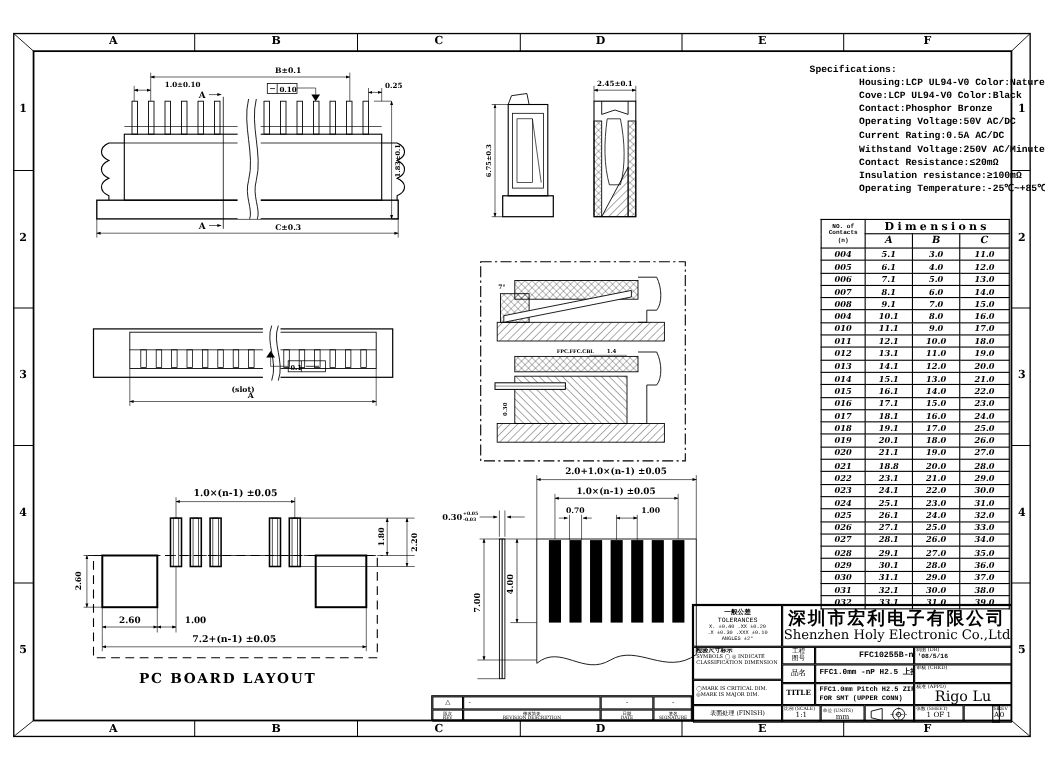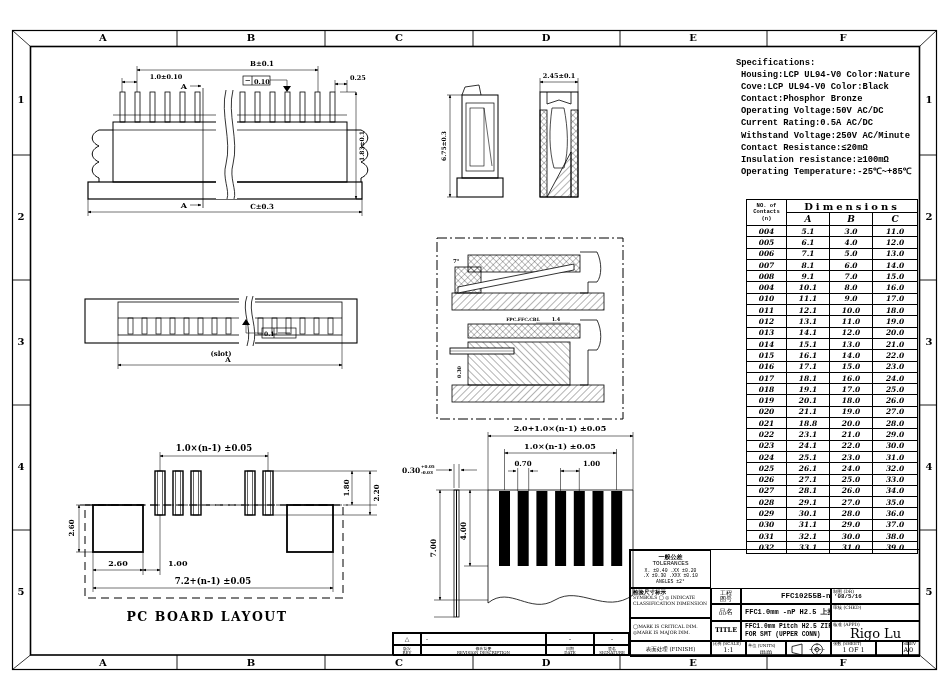--- a/index.html
+++ b/index.html
@@ -2,21 +2,21 @@
 <html><head>
 <meta charset="utf-8">
 <style>
   html,body{margin:0;padding:0;width:950px;height:700px;background:#fff;overflow:hidden;}
   body{position:relative;font-family:"DejaVu Serif",serif;color:#000;}
   .abs{position:absolute;}
   .border-letter{width:24px;text-align:center;font:bold 10px "DejaVu Serif",serif;}
   .border-num{width:16px;text-align:center;font:bold 10px "DejaVu Serif",serif;}
   
   .specs{left:736px;top:57px;width:200px;font-family:"Liberation Mono",monospace;font-size:8.8px;font-weight:700;line-height:12.1px;white-space:nowrap;}
-  .specs .spec-line{padding-left:5px;}
+  .specs .spec-line{padding-left:5px;margin-left:40px;}
   
   .dimtable-wrap{left:746px;top:199px;width:171px;height:316px;}
   table.dimtable{border-collapse:collapse;table-layout:fixed;width:171px;height:355px;}
   table.dimtable th,table.dimtable td{border:1px solid #000;padding:0;text-align:center;overflow:hidden;}
   .th-contacts{font:bold 5.5px "Liberation Mono",monospace;line-height:6.5px;}
   .th-dims{font:600 10px "DejaVu Serif",serif;letter-spacing:3px;}
   .th-abc{font:italic 600 9px "DejaVu Serif",serif;height:12px;}
   table.dimtable td{font:italic 600 7.5px "DejaVu Serif",serif;}
   
   .tb{left:629px;top:549px;width:291px;height:107px;border:1.5px solid #000;box-sizing:border-box;}
@@ -548,20 +548,24 @@
 </div>
 
 <div class="abs tb">
   <div class="cell" style="left:0;top:0;width:81px;height:38px;">
     <div class="tol-title">一般公差</div>
     <div class="tol-line" style="font-size:6px;">TOLERANCES</div>
     <div class="tol-line">X. ±0.40  .XX ±0.20</div>
     <div class="tol-line">.X ±0.30  .XXX ±0.10</div>
     <div class="tol-line">ANGLES   ±2°</div>
   </div>
+  <div class="cell" style="left:81px;top:0;width:209px;height:38px;">
+    <div class="company-cn">深圳市宏利电子有限公司</div>
+    <div class="company-en">Shenzhen Holy Electronic Co.,Ltd</div>
+  </div>
   <div class="cell" style="left:0;top:38px;width:81px;height:30px;align-items:flex-start;justify-content:flex-start;">
     <div class="sym-line" style="font-weight:bold;font-size:5.5px;">检验尺寸标示</div>
     <div class="sym-line">SYMBOLS ◯ ◎ INDICATE</div>
     <div class="sym-line">CLASSIFICATION DIMENSION</div>
   </div>
   <div class="cell" style="left:0;top:68px;width:81px;height:23px;align-items:flex-start;justify-content:center;">
     <div class="sym-line">◯MARK IS CRITICAL DIM.</div>
     <div class="sym-line">◎MARK IS MAJOR DIM.</div>
   </div>
   <div class="cell" style="left:0;top:91px;width:81px;height:16px;justify-content:center;">

